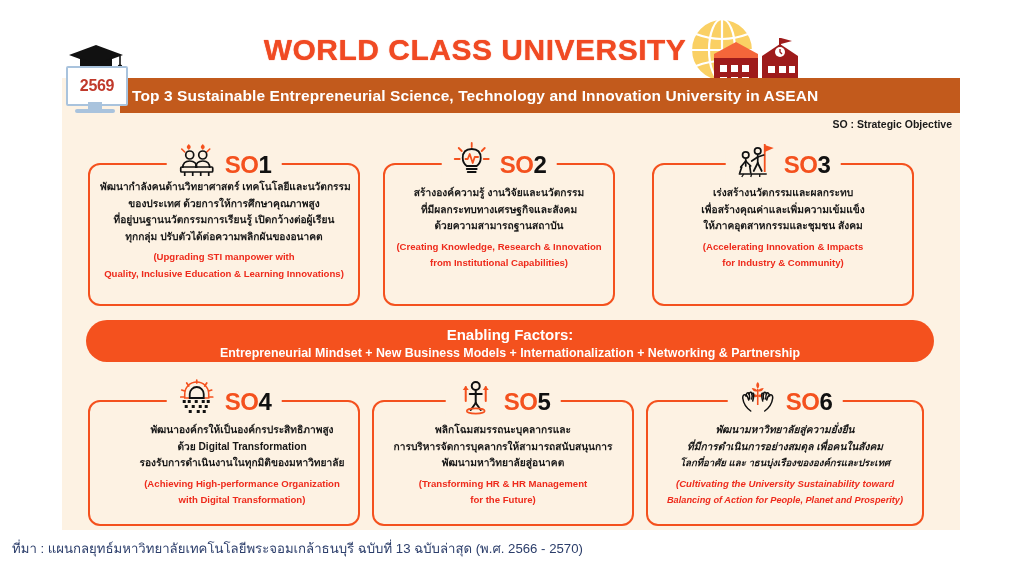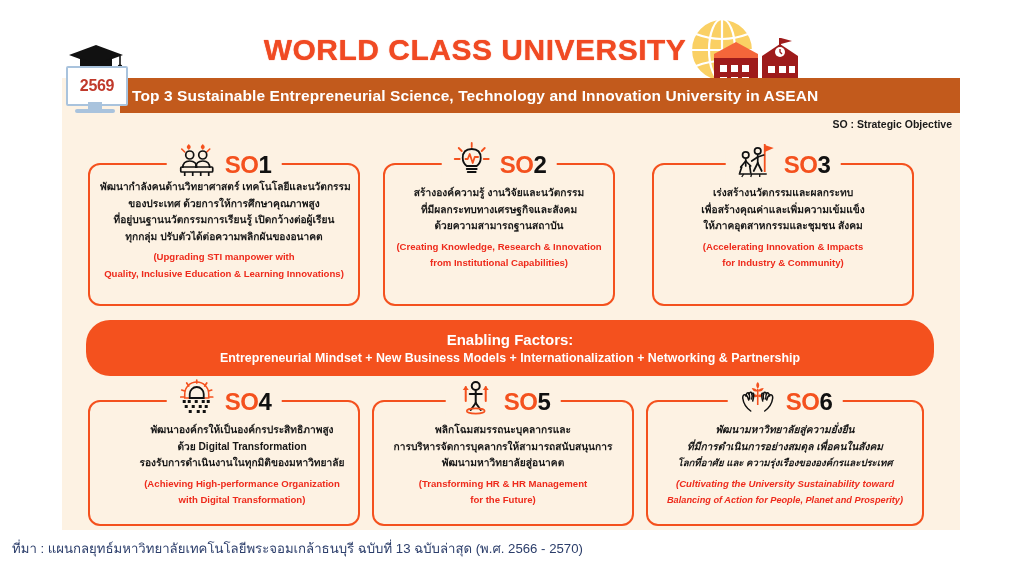--- a/index.html
+++ b/index.html
@@ -99,23 +99,23 @@
   .so-icon{width:40px;height:36px;display:block;margin-top:-10px;}
   .so-text{
     font-size:24px;font-weight:bold;letter-spacing:-.5px;line-height:1;
     font-family:"Liberation Sans",sans-serif;
   }
   .so-text .so{color:#f4511e;}
   .so-text .num{color:#111111;}
 
   
   .enabling{
-    position:absolute;left:86px;top:320px;width:848px;height:56px;
+    position:absolute;left:86px;top:320px;width:848px;height:42px;
     background:#f4511e;border-radius:24px;
-    display:flex;flex-direction:column;align-items:center;justify-content:center;
+    display:flex;flex-direction:column;align-items:center;justify-content:flex-end;
   }
   .enabling .ef-title{
     color:#ffffff;font-size:15px;font-weight:bold;line-height:19px;
   }
   .enabling .ef-sub{
     color:#ffffff;font-size:12.4px;font-weight:bold;line-height:18px;white-space:nowrap;
   }
 
   
   .footer{
@@ -412,21 +412,21 @@
           <path d="M26 15 Q24 13 24 16 Q24 19 25 22"></path>
         </g>
       </svg>
       <div class="so-text">
         <span class="so">SO</span><span class="num">6</span>
       </div>
     </div>
     <div class="card-inner" style="padding-top:20px;font-style:italic;">
       <div class="th-line">พัฒนามหาวิทยาลัยสู่ความยั่งยืน</div>
       <div class="th-line">ที่มีการดำเนินการอย่างสมดุล เพื่อคนในสังคม</div>
-      <div class="th-line" style="font-size:9.6px;">โลกที่อาศัย และ ความรุ่งเรืองขององค์กรและประเทศ</div>
+      <div class="th-line" style="font-size:9.6px;">โลกที่อาศัย และ าธนบุ่งเรืองขององค์กรและประเทศ</div>
       <div class="en-block">
         <div class="en-line">(Cultivating  the  University  Sustainability  toward</div>
         <div class="en-line" style="font-size:9.2px;">Balancing  of Action  for People,  Planet and Prosperity)</div>
       </div>
     </div>
   </div>
 
   <div class="footer">ที่มา : แผนกลยุทธ์มหาวิทยาลัยเทคโนโลยีพระจอมเกล้าธนบุรี  ฉบับที่ 13 ฉบับล่าสุด  (พ.ศ. 2566 - 2570)</div>
 
 </div>

